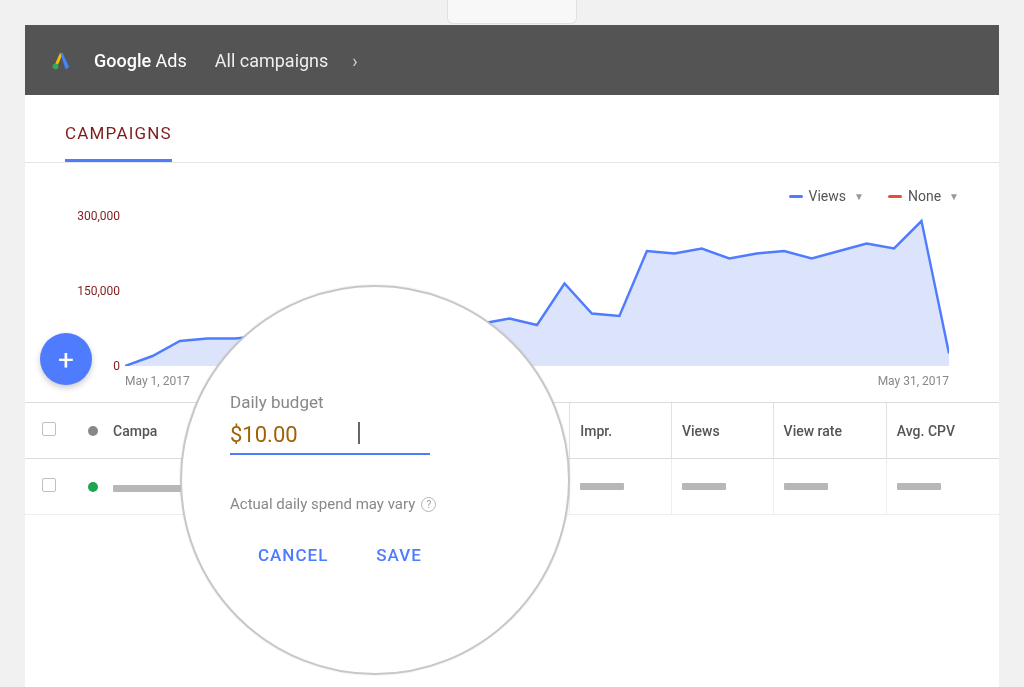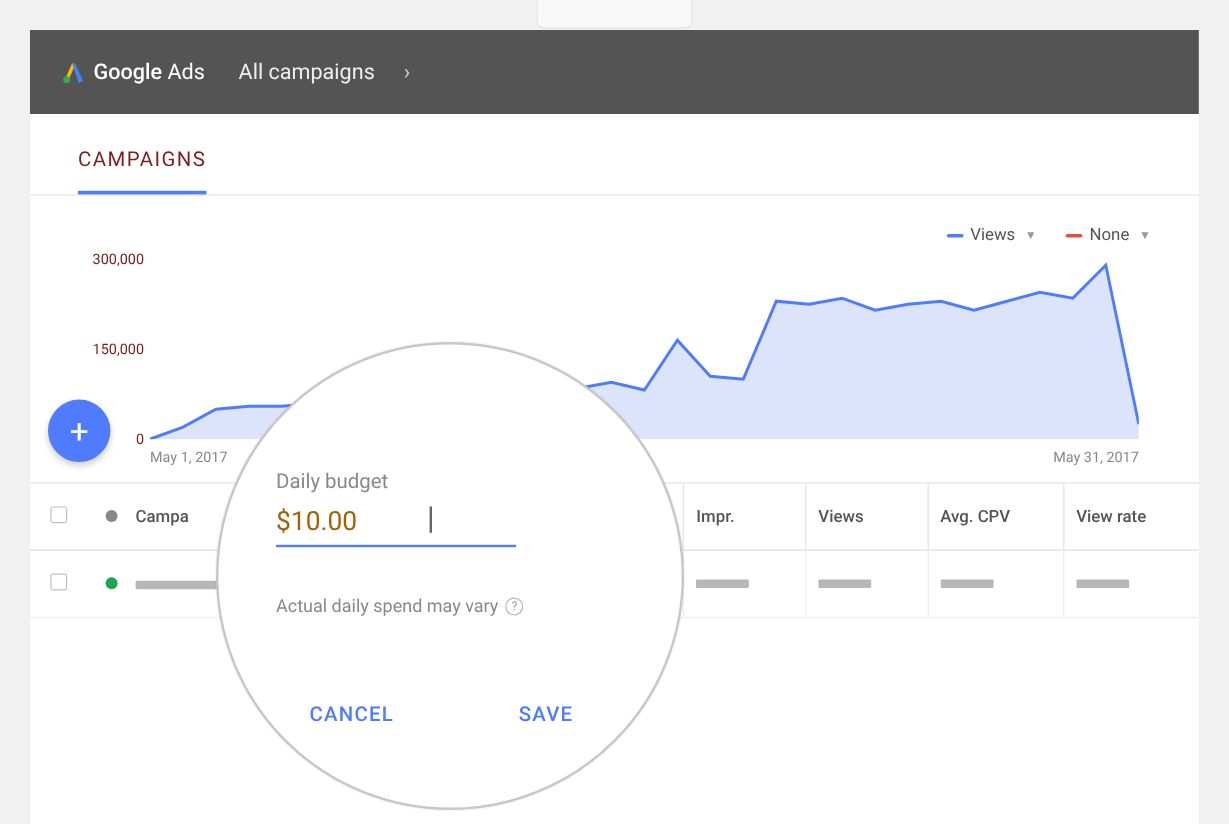--- a/index.html
+++ b/index.html
@@ -19,21 +19,21 @@
       height: 70px;
       background: #545454;
       display: flex;
       align-items: center;
       padding: 0 25px;
       color: #fff;
     }
     .logo {
       display: flex;
       align-items: center;
-      gap: 6px;
+      gap: 22px;
       margin-right: 28px;
     }
     .logo-svg { width: 22px; height: 22px; }
     .logo-text { font-size: 18px; font-weight: 400; color: #fff; }
     .logo-text b { font-weight: 500; }
     .breadcrumb {
       display: flex;
       align-items: center;
       font-size: 18px;
       color: rgba(255,255,255,0.9);
@@ -214,23 +214,23 @@
       display:inline-flex;
       align-items:center;
       justify-content:center;
       width:15px; height:15px;
       border:1.5px solid #b5b5b5;
       border-radius:50%;
       font-size:10px;
       color:#999;
     }
     .popup-buttons {
-      margin-top: 72px;
-      display: flex;
-      gap: 104px;
+      margin-top: 32px;
+      display: flex;
+      gap: 48px;
       padding-left: 28px;
     }
     .popup-btn {
       font-size: 17px;
       letter-spacing: 1px;
       color: #4f7bff;
       cursor: pointer;
       font-weight: 500;
     }
     
@@ -307,22 +307,22 @@
 </div>
 
 <div class="table-area">
   <div class="table-row table-header">
     <div class="col-check"><span class="checkbox"></span></div>
     <div class="col-dot"><span class="status-dot dot-grey"></span></div>
     <div class="col-campaign">Campa</div>
     <div class="col">Bid strategy</div>
     <div class="col" style="flex:0.7">Impr.</div>
     <div class="col" style="flex:0.7">Views</div>
+    <div class="col" style="flex:0.8">View rate</div>
     <div class="col" style="flex:0.8">Avg. CPV</div>
-    <div class="col" style="flex:0.8">View rate</div>
   </div>
   <div class="table-row">
     <div class="col-check"><span class="checkbox"></span></div>
     <div class="col-dot"><span class="status-dot dot-green"></span></div>
     <div class="col-campaign"><span class="grey-bar" style="width:140px"></span></div>
     <div class="col">
         <span class="grey-bar" style="width:52px"></span>
       </div>
     <div class="col" style="flex:0.7">
         <span class="grey-bar" style="width:44px"></span>

